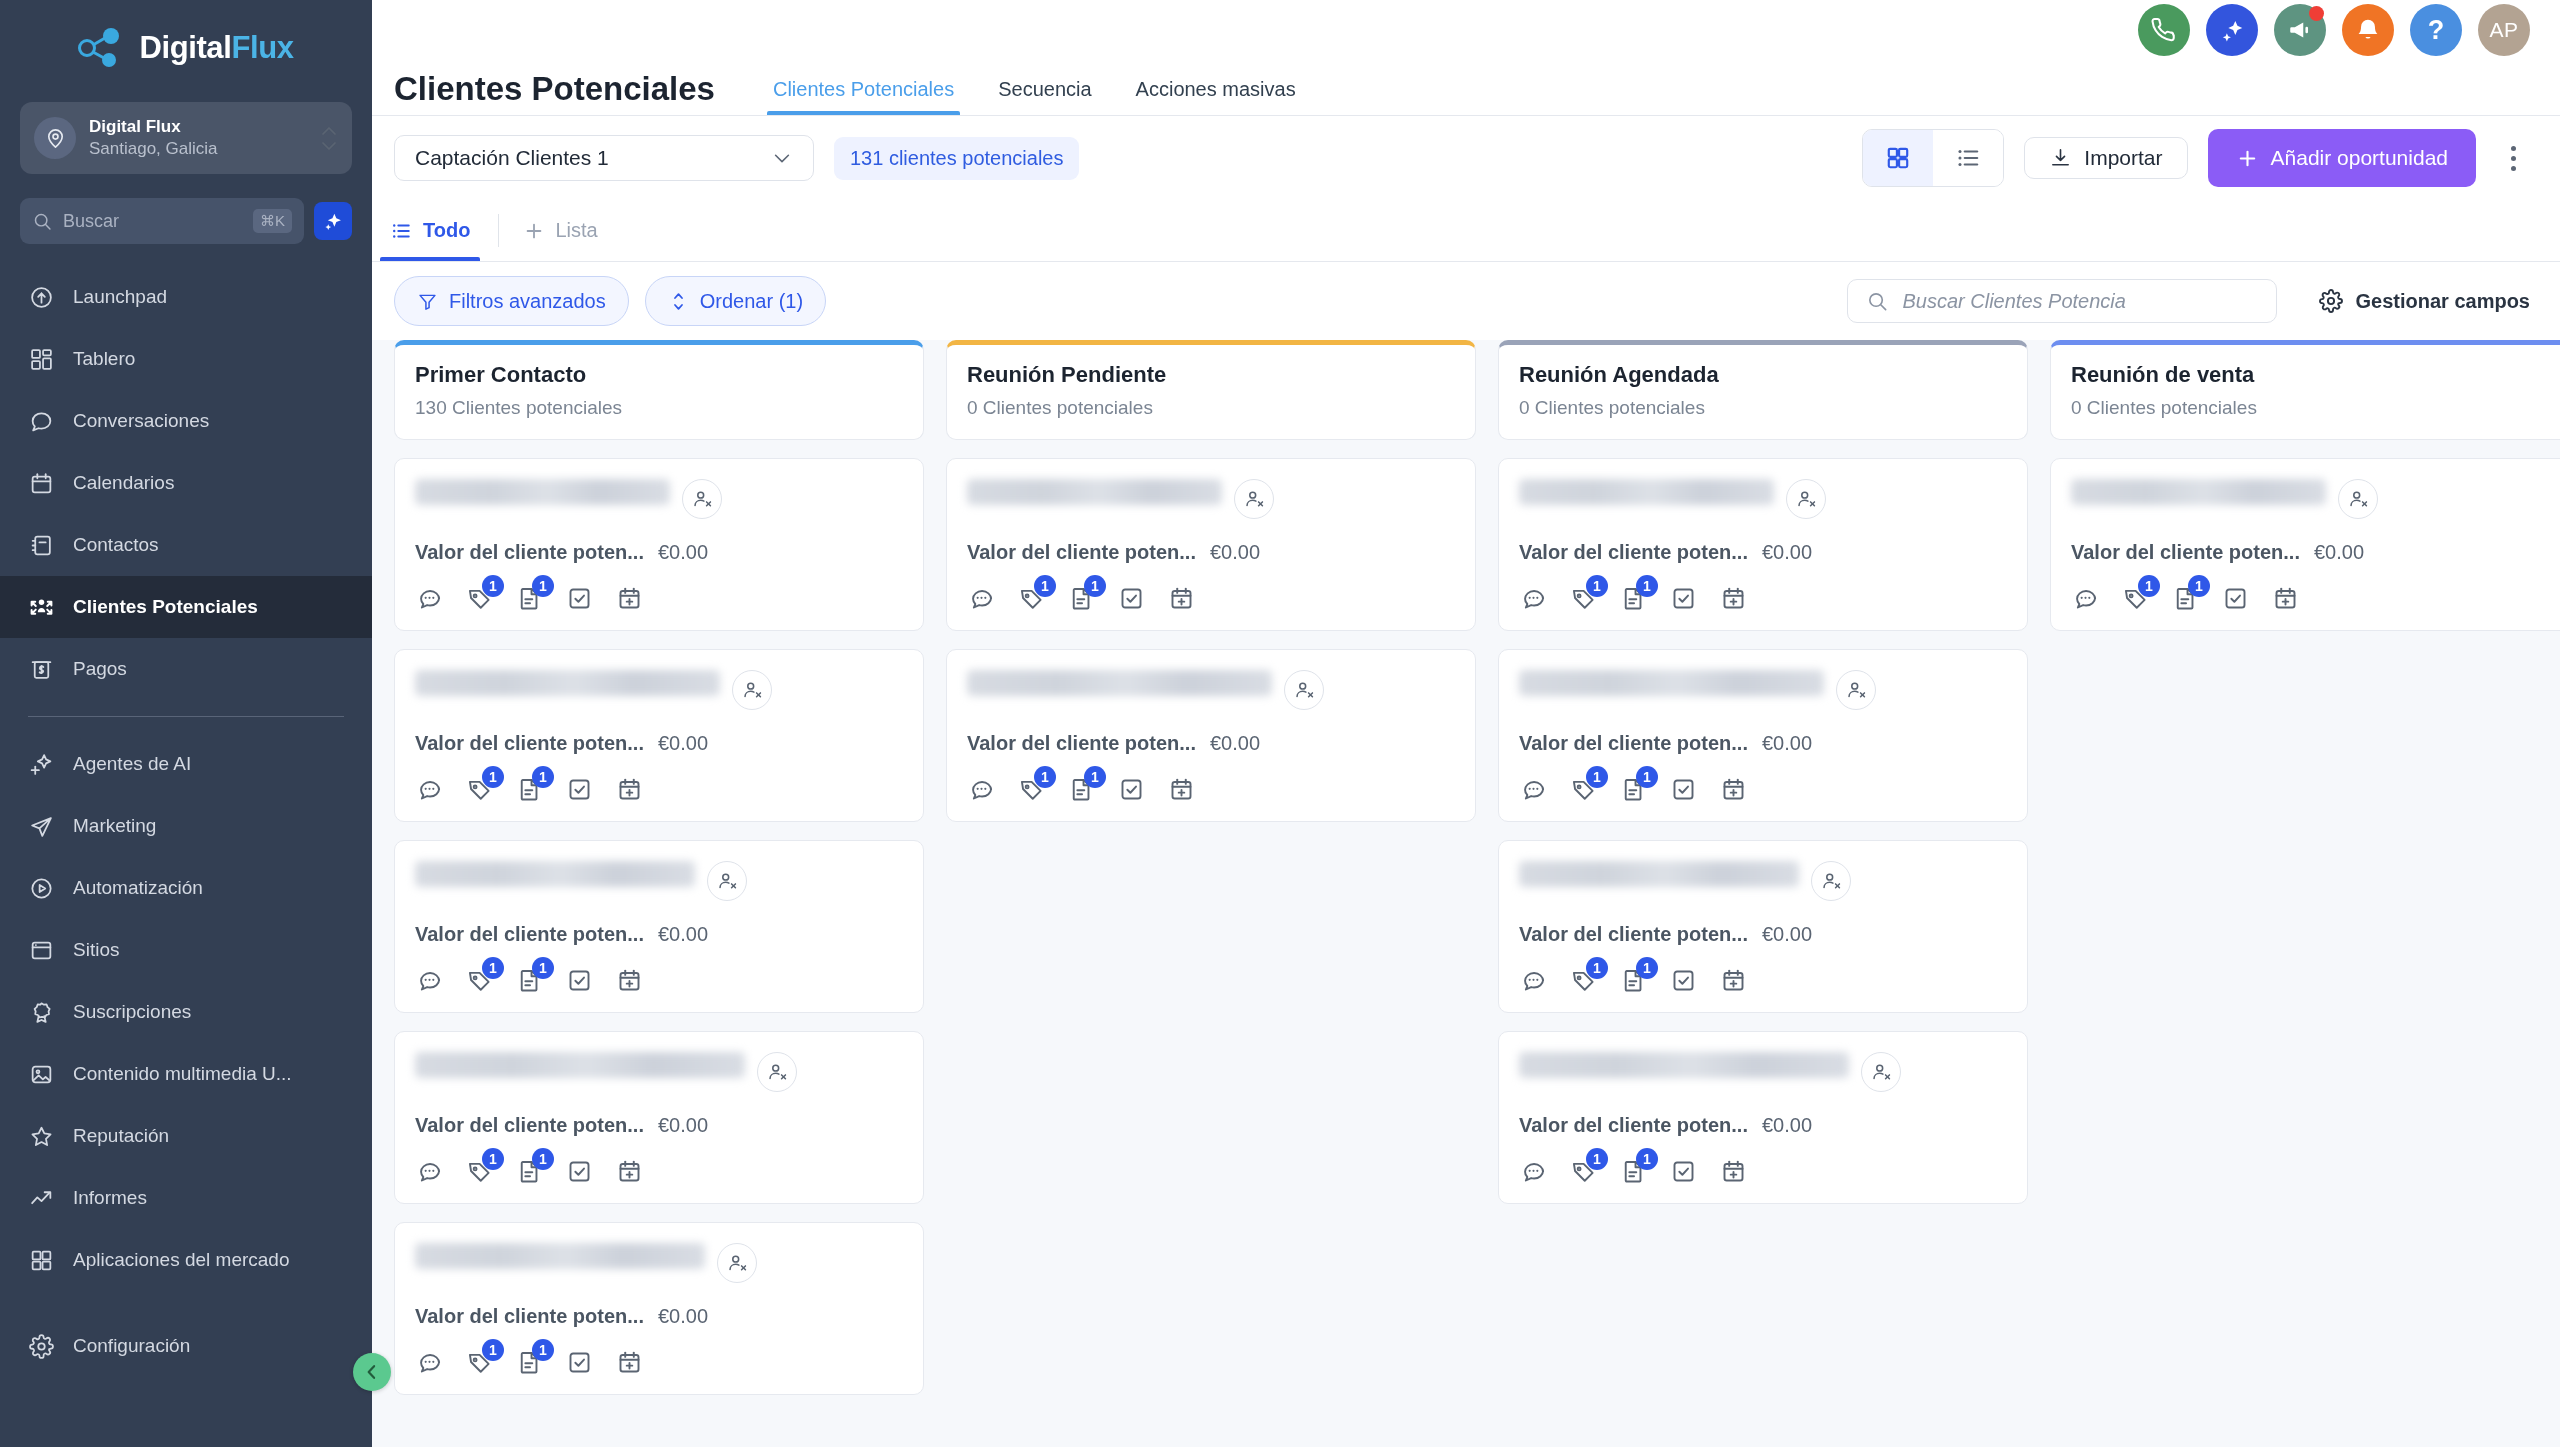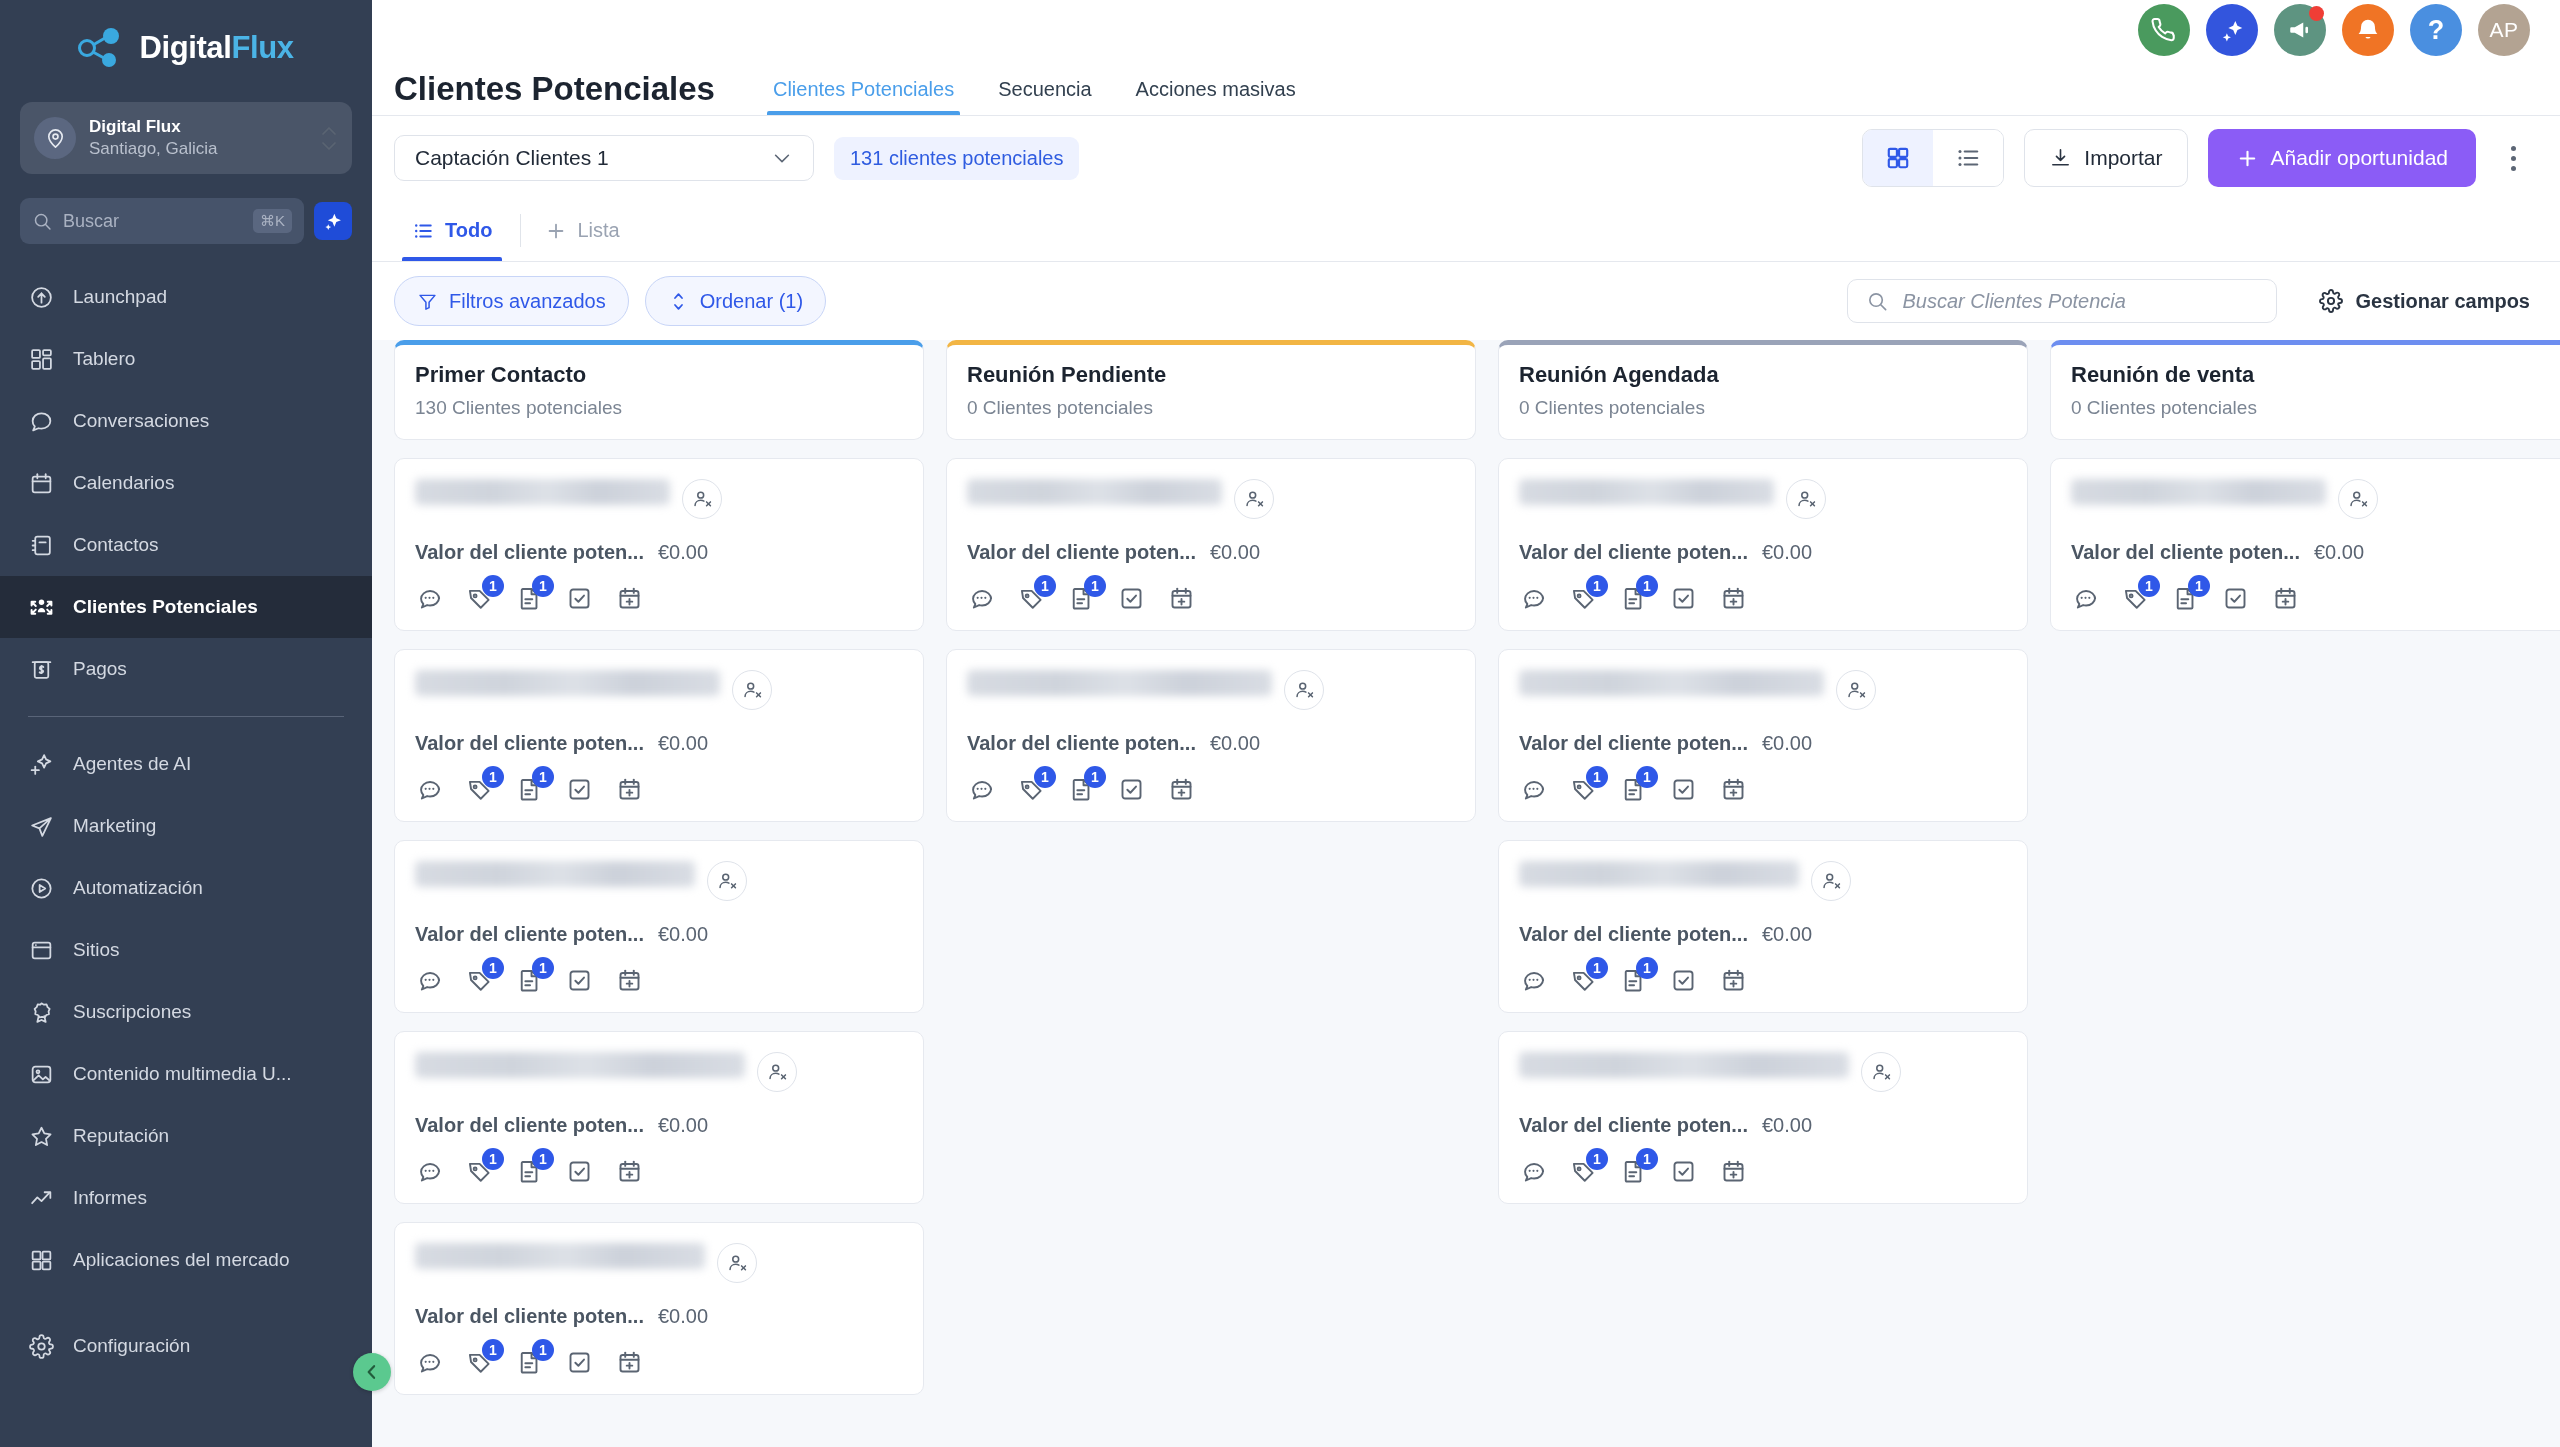--- a/index.html
+++ b/index.html
@@ -86,31 +86,31 @@
     width: 420px; height: 46px; border: 1px solid #dfe3ea; border-radius: 10px; background: #fff;
     display: flex; align-items: center; padding: 0 20px; font-size: 21px; color: #222b38; cursor: pointer;
   }
   .pipeline-select .lbl { flex: 1; }
   .count-pill { background: #eef2ff; color: #2f5ce0; font-size: 20px; padding: 10px 16px; border-radius: 9px; white-space: nowrap; }
   .toolbar-spacer { flex: 1; }
   .viewtoggle { display: flex; border: 1px solid #dfe3ea; border-radius: 10px; overflow: hidden; height: 58px; }
   .vt { width: 70px; display: flex; align-items: center; justify-content: center; cursor: pointer; background: #fff; }
   .vt.active { background: #eef2ff; }
   .btn-outline {
-    height: 58px; border: 1px solid #dfe3ea; border-radius: 10px; background: #fff;
+    height: 42px; border: 1px solid #dfe3ea; border-radius: 10px; background: #fff;
     display: flex; align-items: center; gap: 12px; padding: 0 24px; font-size: 21px; color: #222b38; cursor: pointer;
   }
   .btn-primary {
     height: 58px; border-radius: 10px; background: #8b5cf6; color: #fff;
     display: flex; align-items: center; gap: 12px; padding: 0 28px; font-size: 21px; cursor: pointer; white-space: nowrap;
   }
   .kebab { width: 34px; display: flex; flex-direction: column; align-items: center; gap: 5px; cursor: pointer; }
   .kebab i { width: 5px; height: 5px; border-radius: 50%; background: #5c6675; display: block; }
 
-  .listbar { height: 62px; flex: 0 0 62px; display: flex; align-items: stretch; padding-left: 22px; border-bottom: 1px solid #e5e8ee; }
+  .listbar { height: 62px; flex: 0 0 62px; display: flex; align-items: stretch; border-bottom: 1px solid #e5e8ee; }
   .lb-tab { display: flex; align-items: center; gap: 11px; font-size: 20px; padding: 0 18px; position: relative; cursor: pointer; }
   .lb-tab.active { color: #2f58e8; font-weight: bold; }
   .lb-tab.active::after { content: ""; position: absolute; left: 8px; right: 8px; bottom: 0; height: 4px; background: #2f58e8; border-radius: 2px 2px 0 0; }
   .lb-div { width: 1px; background: #e0e4ea; margin: 14px 10px; }
   .lb-add { display: flex; align-items: center; gap: 10px; font-size: 20px; color: #9aa3b2; padding: 0 14px; cursor: pointer; }
 
   .filterbar { height: 78px; flex: 0 0 78px; display: flex; align-items: center; padding: 0 30px 0 22px; gap: 16px; }
   .chip {
     height: 50px; border: 1px solid #c8d5f7; border-radius: 25px; background: #f3f6ff; color: #2f58e8;
     display: flex; align-items: center; gap: 11px; padding: 0 22px; font-size: 20px; cursor: pointer; white-space: nowrap;

